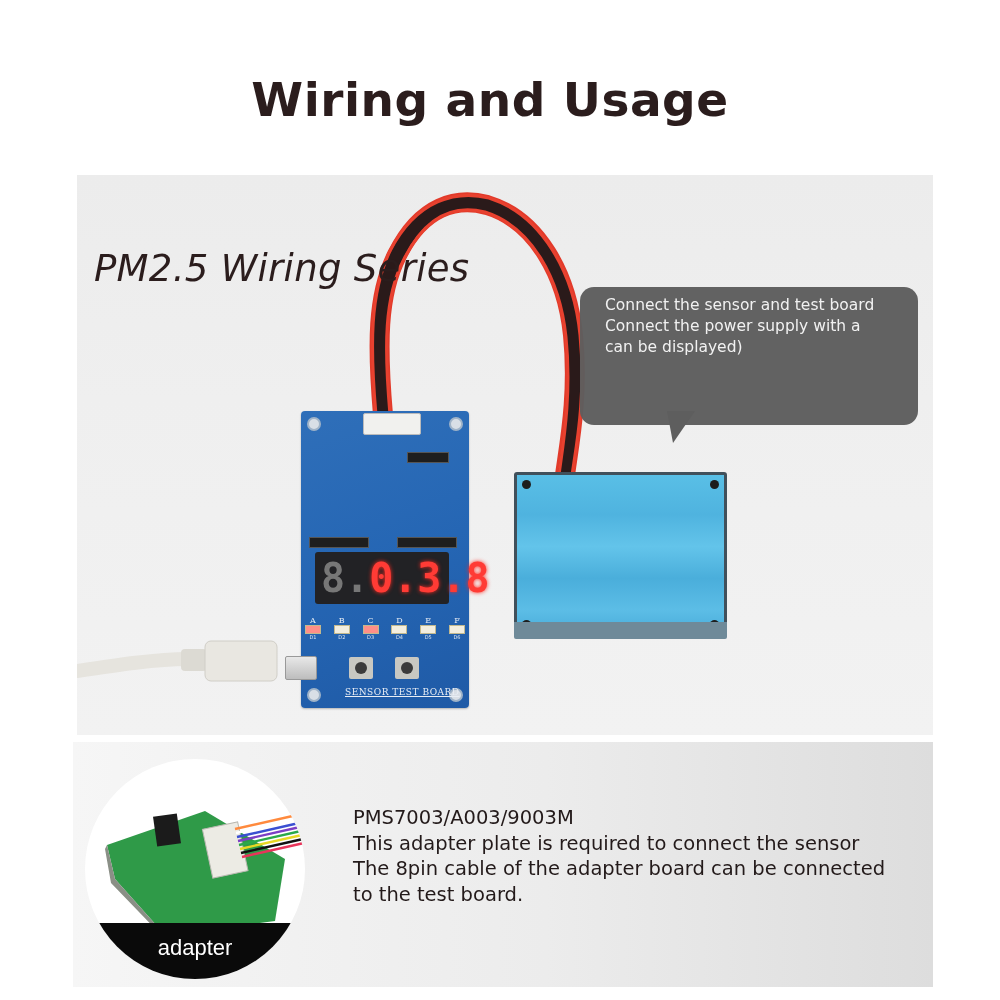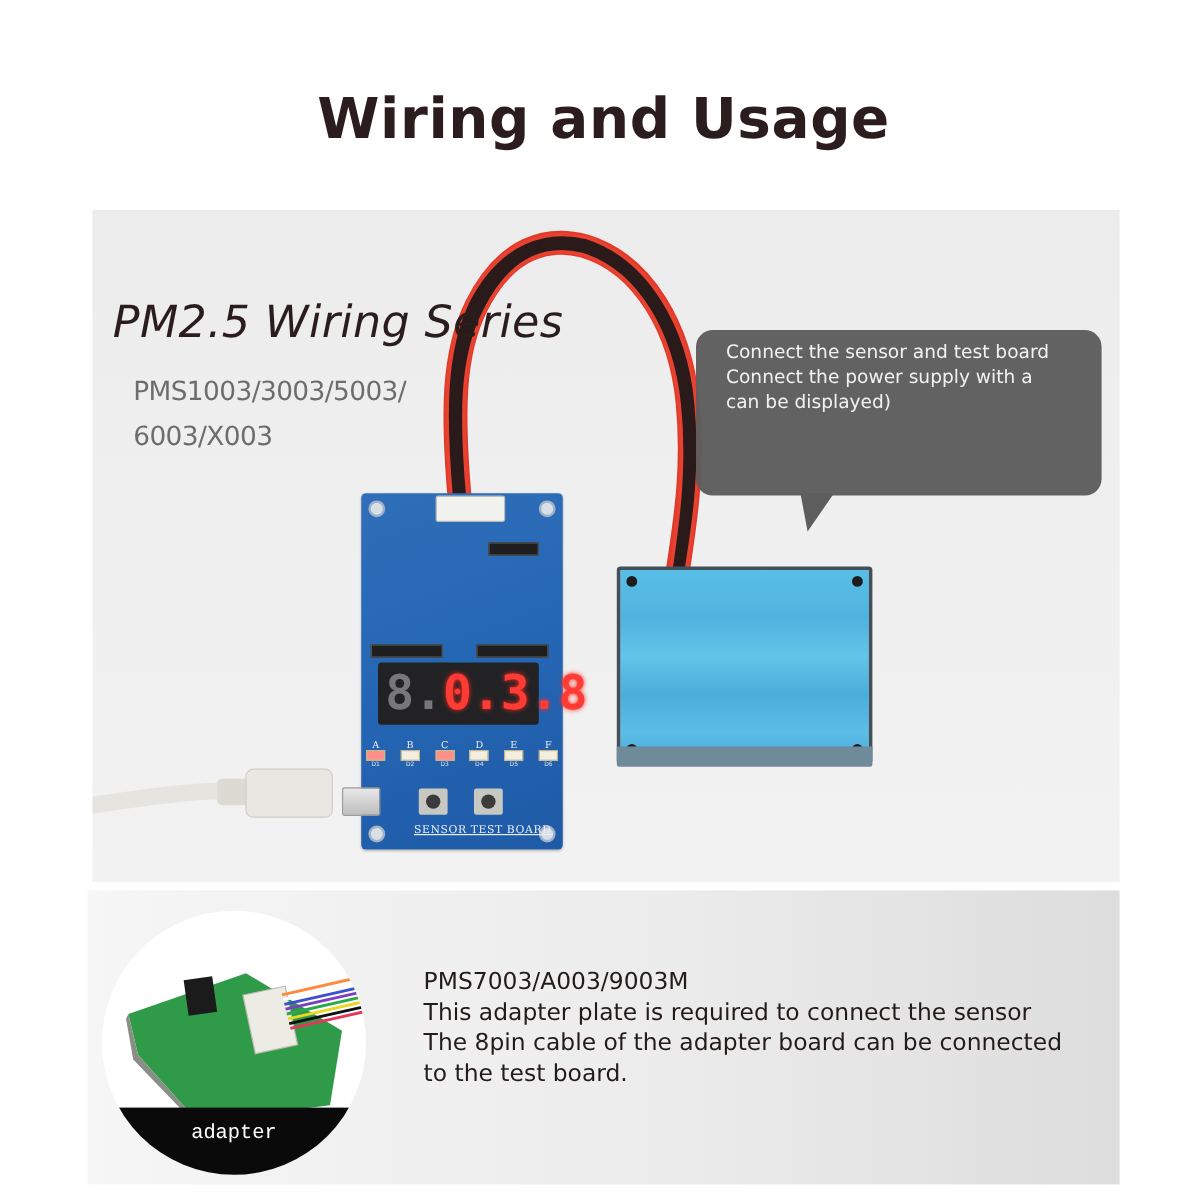--- a/index.html
+++ b/index.html
@@ -1,40 +1,40 @@
 <!DOCTYPE html>
 <html><head>
 <meta charset="utf-8">
 <style>
   html, body { margin: 0; padding: 0; background: #ffffff; }
   body { width: 1000px; height: 1000px; position: relative; overflow: hidden; font-family: "DejaVu Sans", sans-serif; }
 
   .page-title {
     position: absolute; left: 0; top: 72px; width: 980px; text-align: center;
-    font-family: "DejaVu Sans", sans-serif; font-weight: bold; font-size: 47px; color: #2b1d1d; letter-spacing: 0.5px; padding-left: 13px;
+    font-family: "DejaVu Sans", sans-serif; font-weight: bold; font-size: 47px; color: #2b1d1d; letter-spacing: 0.5px;
   }
 
   
   .photo-panel {
     position: absolute; left: 77px; top: 175px; width: 856px; height: 560px;
     background: linear-gradient(180deg, #ececec 0%, #efefef 40%, #f2f2f2 100%);
     overflow: hidden;
   }
   .series-title {
     position: absolute; left: 17px; top: 72px; font-size: 37px; color: #2b1d1d;
     font-family: "DejaVu Sans", sans-serif; z-index: 3; letter-spacing: 0.3px; font-style: italic;
   }
   .series-models {
     position: absolute; left: 34px; top: 133px; font-size: 22px; color: #6d6d6d; line-height: 38px;
     font-family: "DejaVu Sans", sans-serif; letter-spacing: -0.5px; z-index: 3;
   }
   .cable-svg { position: absolute; left: 0; top: 0; z-index: 2; }
 
   .callout {
-    position: absolute; left: 503px; top: 100px; width: 338px; height: 138px;
+    position: absolute; left: 503px; top: 112px; width: 338px; height: 138px;
     background: #5e5e5e; border-radius: 14px; z-index: 4;
     color: #f2f2f2; font-family: "DejaVu Sans", sans-serif; font-size: 15.5px; line-height: 21px;
     padding: 8px 10px 0 25px; box-sizing: border-box; opacity: 0.97;
   }
   .callout-tail {
     position: absolute; left: 590px; top: 236px; width: 0; height: 0; z-index: 4;
     border-left: 6px solid transparent; border-right: 22px solid transparent; border-top: 32px solid #5e5e5e;
   }
   .callout p { margin: 0; }
 
@@ -85,21 +85,21 @@
   }
   .adapter-circle {
     position: absolute; left: 12px; top: 17px; width: 220px; height: 220px; border-radius: 50%;
     background: #ffffff; overflow: hidden;
   }
   .adapter-caption-bar {
     position: absolute; left: 0; top: 164px; width: 220px; height: 60px; background: #0a0a0a;
   }
   .adapter-caption {
     position: absolute; left: 0; top: 176px; width: 220px; text-align: center; color: #ffffff;
-    font-family: Liberation Mono, monospace; font-size: 17px;
+    font-family: Liberation Sans, sans-serif; font-size: 22px;
   }
   .adapter-text {
     position: absolute; left: 280px; top: 63px; font-family: "DejaVu Sans", sans-serif; font-size: 19.5px;
     line-height: 25.5px; color: #231a1a;
   }
   .adapter-text p { margin: 0; white-space: nowrap; }
 </style>
 </head>
 <body>
 
@@ -110,24 +110,20 @@
   <svg class="cable-svg" width="856" height="560" viewBox="0 0 856 560">
     <g fill="none" stroke-linecap="round">
       <path d="M306 240 C 300 170, 300 120, 320 80 C 345 30, 380 22, 410 30 C 460 45, 490 100, 496 160 C 502 220, 492 270, 488 300" stroke="#e23a2a" stroke-width="20"></path>
       <path d="M306 240 C 300 170, 300 120, 320 80 C 345 30, 380 22, 410 30 C 460 45, 490 100, 496 160 C 502 220, 492 270, 488 300" stroke="#2a1a1a" stroke-width="14" stroke-dasharray="2 3"></path>
       <path d="M299 240 C 293 170, 293 118, 313 76 C 340 24, 380 15, 412 23 C 465 40, 497 98, 503 160 C 509 222, 499 272, 495 300" stroke="#e8412f" stroke-width="3"></path>
       <path d="M313 240 C 307 172, 307 122, 327 84 C 350 38, 380 30, 408 37 C 455 52, 483 104, 489 162 C 495 220, 486 270, 482 300" stroke="#e8412f" stroke-width="3"></path>
     </g>
   </svg>
 
   <div class="series-title">PM2.5 Wiring Series</div>
-  <div class="series-models">
-    <div>PMS1003/3003/5003/</div>
-    <div>6003/X003</div>
-  </div>
 
   <div class="callout">
     <p>Connect the sensor and test board</p>
     <p>Connect the power supply with a</p>
     <p>can be displayed)</p>
   </div>
   <div class="callout-tail"></div>
 
   <svg class="usb-cable" width="240" height="60" viewBox="0 0 240 60">
     <path d="M0 36 C 40 30, 80 24, 110 24" stroke="#e6e4de" stroke-width="14" fill="none" stroke-linecap="round"></path>

